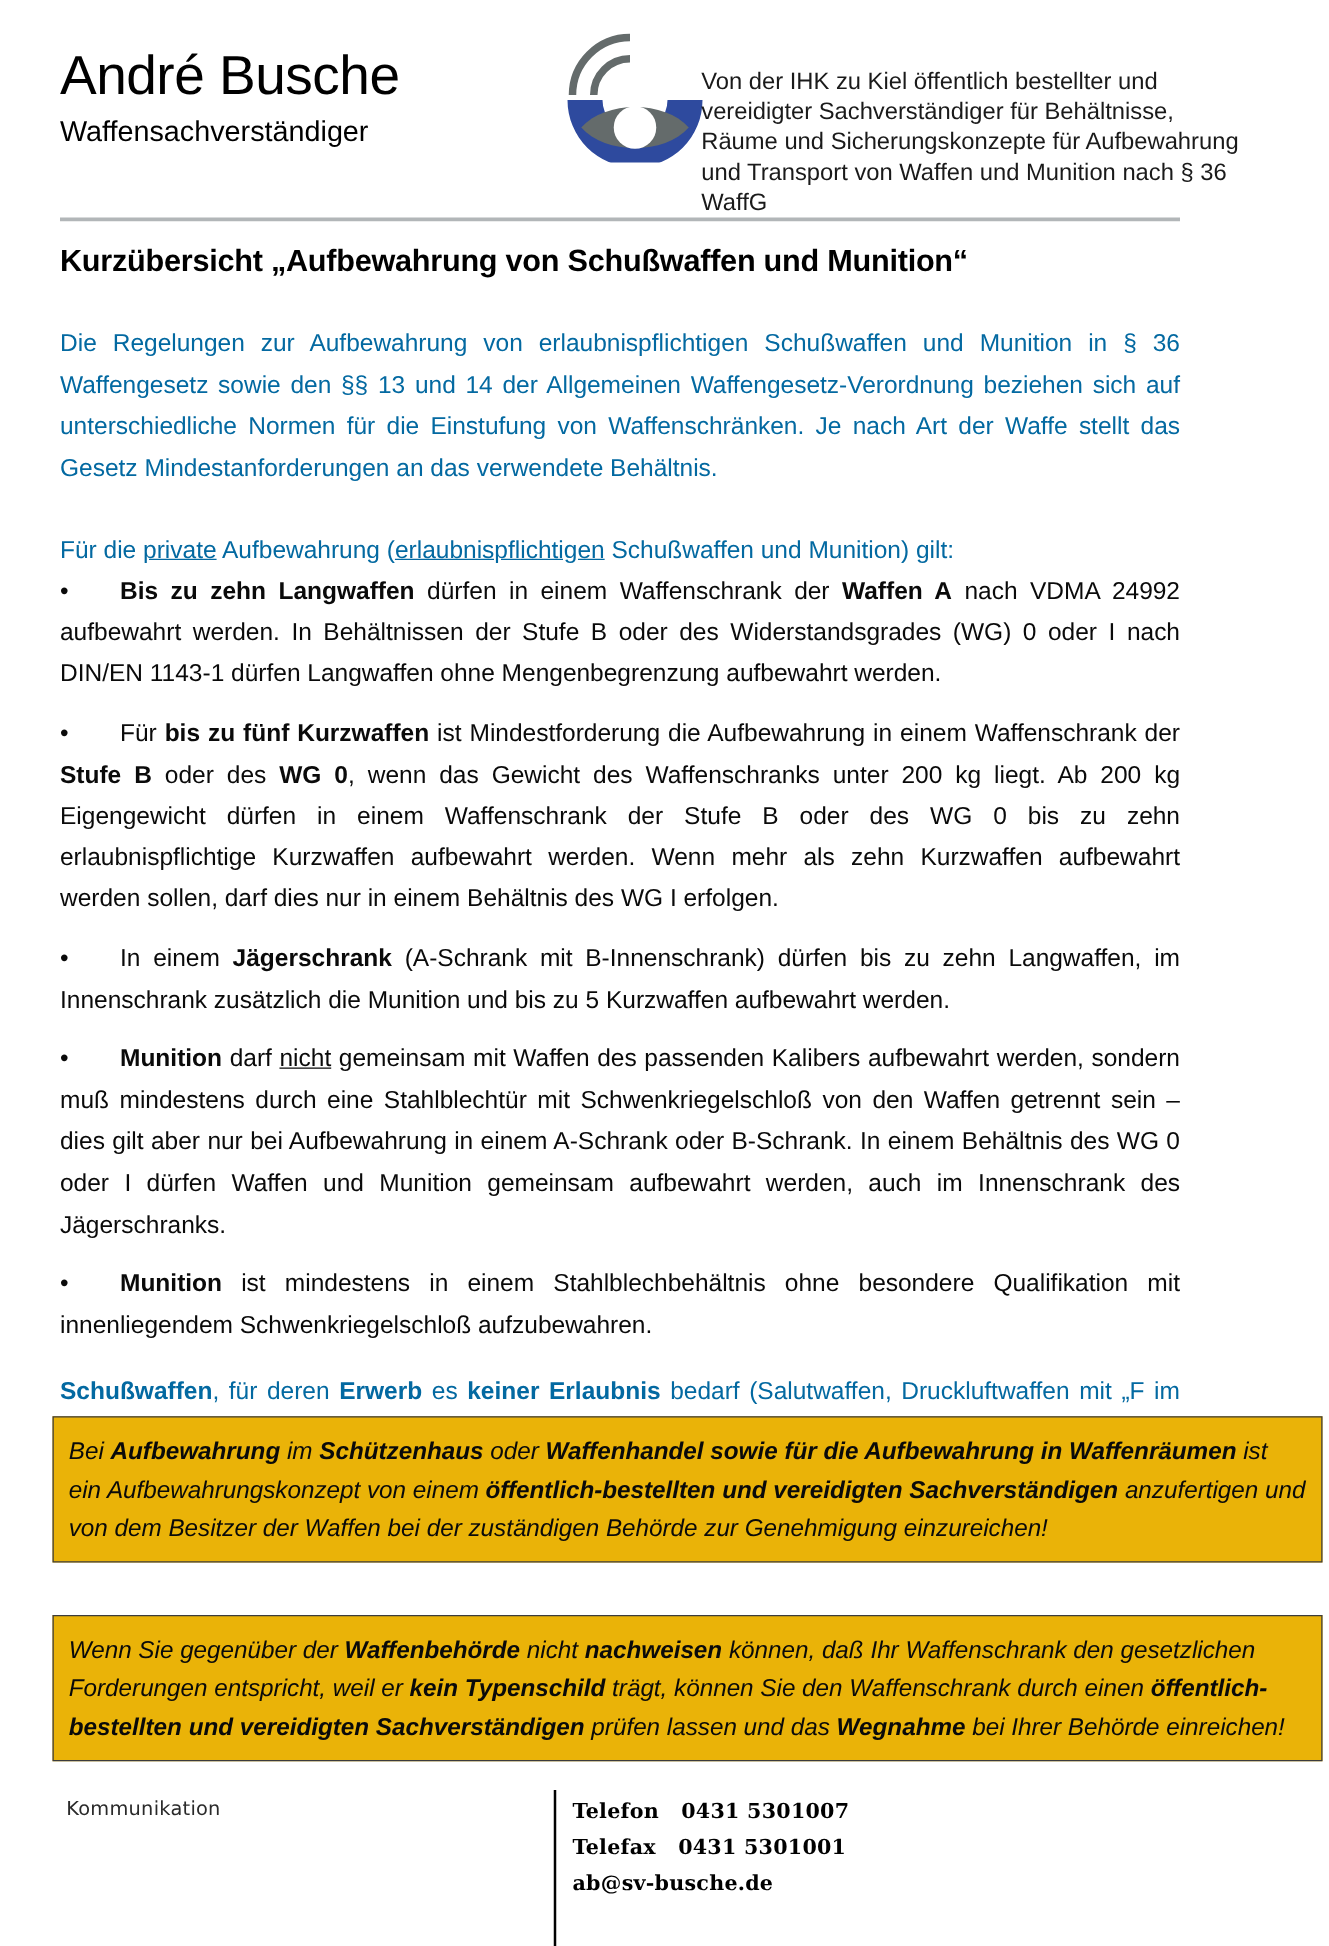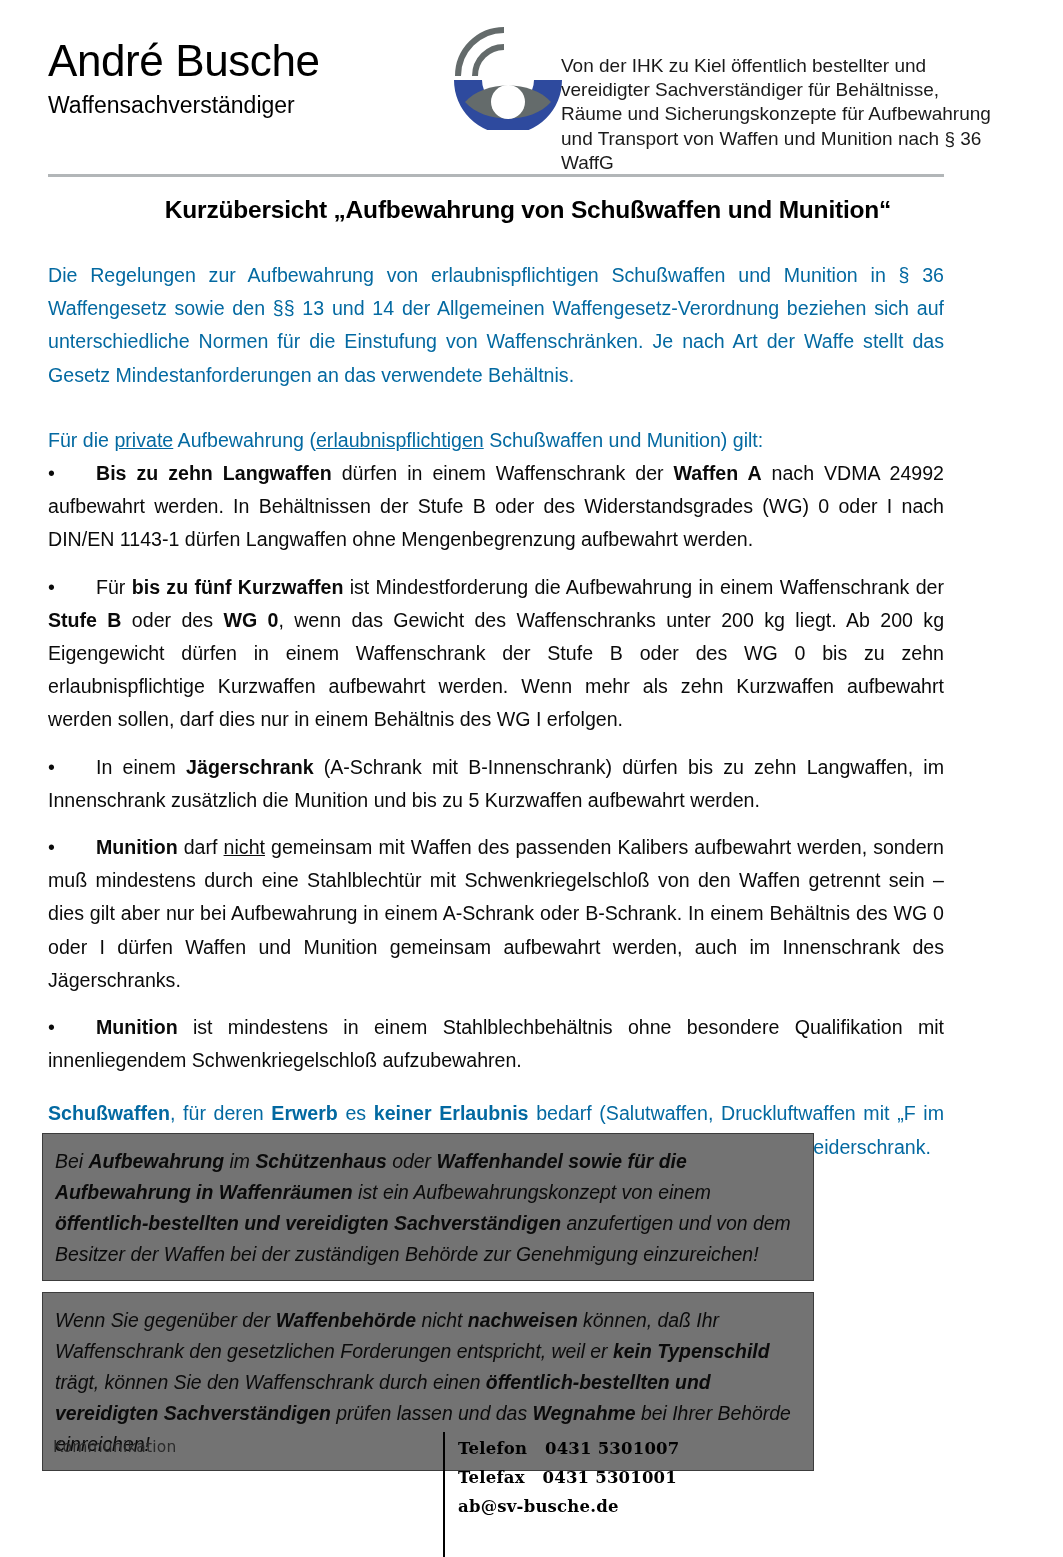--- a/index.html
+++ b/index.html
@@ -79,21 +79,21 @@
     height: 3px;
     background: #b2b6b8;
   }
 
   
   .doc-title {
     position: absolute;
     left: 48px;
     top: 196px;
     width: 960px;
-    text-align: center;
+    text-align: left;
     font-size: 24.5px;
     font-weight: bold;
     letter-spacing: -0.2px;
   }
 
   .body-area {
     position: absolute;
     left: 48px;
     top: 247px;
     width: 896px;
@@ -132,24 +132,24 @@
     text-indent: 48px;
   }
 
   b, strong { font-weight: bold; }
   u { text-decoration: underline; }
 
   
   .callout {
     position: absolute;
     left: 42px;
-    width: 772px;
+    width: 1016px;
     border: 1px solid #3c3c3c;
     box-sizing: border-box;
-    background: #737373;
+    background: #eab308;
     padding: 12px 12px 10px 12px;
   }
   .callout p {
     margin: 0;
     font-size: 19.4px;
     line-height: 31px;
     font-style: italic;
     color: #0a0a0a;
   }
   #callout-1 { top: 1133px; }

